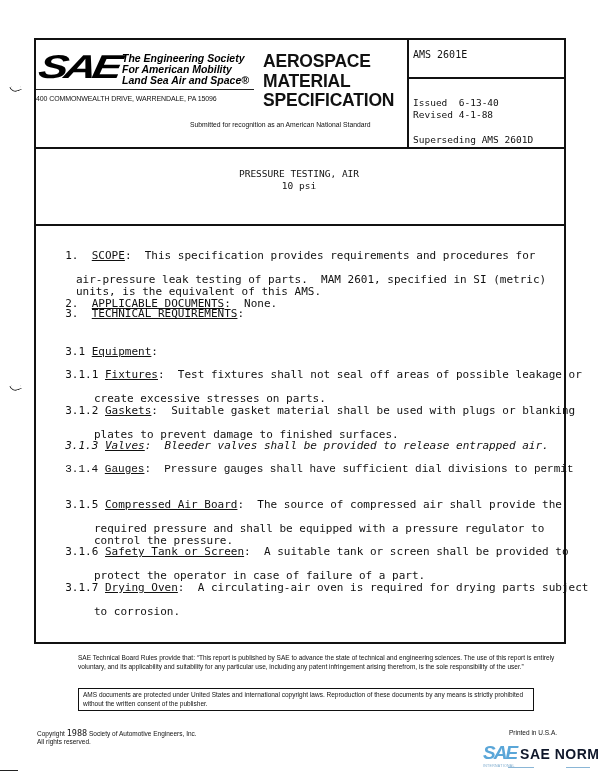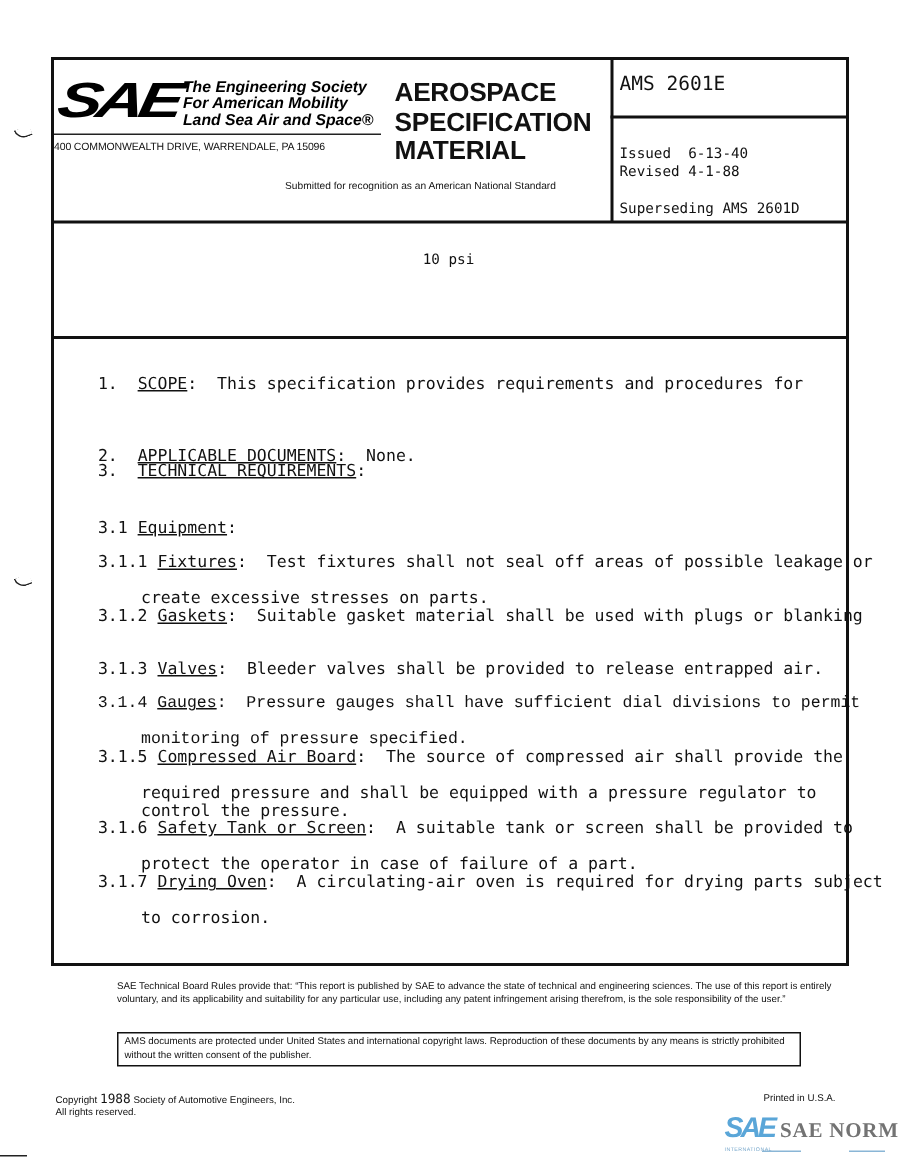--- a/index.html
+++ b/index.html
@@ -36,41 +36,41 @@
   }
   .logo-rule { left: 36px; top: 89px; width: 218px; height: 0; border-top: 1px solid #222; }
   .address { left: 36px; top: 95px; font-size: 7px; letter-spacing: -0.1px; }
 
   .aero-title {
     left: 263px; top: 52px; font-family: "Liberation Sans", sans-serif; font-weight: bold;
     font-size: 17.5px; line-height: 19.5px; letter-spacing: -0.2px;
   }
   .submitted { left: 190px; top: 121px; font-size: 6.8px; }
 
-  .ams-no { left: 413px; top: 49px; font-size: 13px; }
+  .ams-no { left: 413px; top: 49px; font-size: 10px; }
   .issued { left: 413px; top: 97px; font-size: 9.5px; line-height: 12px; }
   .superseding { left: 413px; top: 134px; font-size: 9.5px; }
 
   .title-block { left: 36px; top: 168px; width: 526px; text-align: center; font-size: 9.5px; line-height: 12px; }
 
   .body-text { font-size: 11px; line-height: 12px; white-space: pre; }
   .u { text-decoration: underline; }
 
   .rules-text { left: 78px; top: 654px; width: 480px; font-size: 6.5px; line-height: 8.5px; }
   .copy-box {
     left: 78px; top: 688px; width: 446px; padding: 2px 4px;
     border: 1px solid #111; font-size: 6.5px; line-height: 8.5px;
   }
   .copyright { left: 37px; top: 729px; font-size: 6.5px; line-height: 8px; }
   .copyright .yr { font-family: "DejaVu Sans Mono", monospace; font-size: 8.5px; }
   .printed { left: 509px; top: 729px; font-size: 6.5px; }
 
   .norm-logo { left: 483px; top: 742px; }
   .norm-logo .sae { font-family: "Liberation Sans", sans-serif; font-weight: bold; font-style: italic; font-size: 19px; color: #5aa6d8; letter-spacing: -2px; }
-  .norm-logo .norm { font-family: Liberation Serif, serif; font-weight: bold; font-size: 14px; color: #737373; margin-left: 4px; letter-spacing: 0.5px; }
+  .norm-logo .norm { font-family: Liberation Sans, sans-serif; font-weight: bold; font-size: 14px; color: #0f172a; margin-left: 4px; letter-spacing: 0.5px; }
   .norm-sub { left: 483px; top: 764px; font-size: 3.5px; color: #7aa9cc; letter-spacing: 0.3px; }
   .norm-line1 { left: 508px; top: 767px; width: 26px; border-top: 1px solid #8ab6d6; }
   .norm-line2 { left: 566px; top: 767px; width: 24px; border-top: 1px solid #8ab6d6; }
 
   .margin-mark { border-bottom: 1.5px solid #222; border-left: 1.5px solid #222; border-radius: 0 0 0 10px; width: 10px; height: 6px; transform: rotate(-20deg); }
 </style>
 </head>
 <body>
 
 <div class="abs frame"></div>
@@ -87,38 +87,41 @@
 <div class="abs tagline">
   <div>The Engineering Society</div>
   <div>For American Mobility</div>
   <div>Land Sea Air and Space®</div>
 </div>
 <div class="abs logo-rule"></div>
 <div class="abs address sans">400 COMMONWEALTH DRIVE, WARRENDALE, PA 15096</div>
 
 <div class="abs aero-title">
   <div>AEROSPACE</div>
+  <div>MATERIAL</div>
   <div>SPECIFICATION</div>
-  <div>MATERIAL</div>
 </div>
 <div class="abs submitted sans">Submitted for recognition as an American National Standard</div>
 
 <div class="abs ams-no mono">AMS 2601E</div>
 <div class="abs issued mono">
   <div style="white-space:pre">Issued  6-13-40</div>
   <div>Revised 4-1-88</div>
 </div>
 <div class="abs superseding mono">Superseding AMS 2601D</div>
 
 <div class="abs title-block mono">
+  <div>PRESSURE TESTING, AIR</div>
   <div>10 psi</div>
 </div>
 
 <div class="abs body-text mono" style="left:52px; top:238px;">
   <span>1.</span><span>  </span><span class="u">SCOPE</span><span>:  This specification provides requirements and procedures for</span>
+  <div style="padding-left:24px">air-pressure leak testing of parts.  MAM 2601, specified in SI (metric)
+units, is the equivalent of this AMS.</div>
 </div>
 
 <div class="abs body-text mono" style="left:52px; top:286px;">
   <span>2.</span><span>  </span><span class="u">APPLICABLE DOCUMENTS</span><span>:  None.</span>
 </div>
 
 <div class="abs body-text mono" style="left:52px; top:296px;">
   <span>3.</span><span>  </span><span class="u">TECHNICAL REQUIREMENTS</span><span>:</span>
 </div>
 
@@ -126,29 +129,29 @@
   <span>3.1</span><span> </span><span class="u">Equipment</span><span>:</span>
 </div>
 
 <div class="abs body-text mono" style="left:52px; top:357px;">
   <span>3.1.1</span><span> </span><span class="u">Fixtures</span><span>:  Test fixtures shall not seal off areas of possible leakage or</span>
   <div style="padding-left:42px">create excessive stresses on parts.</div>
 </div>
 
 <div class="abs body-text mono" style="left:52px; top:393px;">
   <span>3.1.2</span><span> </span><span class="u">Gaskets</span><span>:  Suitable gasket material shall be used with plugs or blanking</span>
+  <div style="padding-left:42px">plates to prevent damage to finished surfaces.</div>
 </div>
 
-<div class="abs body-text mono" style="left:52px; top:428px;">
+<div class="abs body-text mono" style="left:52px; top:428px;font-style:italic;">
   <span>3.1.3</span><span> </span><span class="u">Valves</span><span>:  Bleeder valves shall be provided to release entrapped air.</span>
 </div>
 
 <div class="abs body-text mono" style="left:52px; top:451px;font-family:Liberation Mono, monospace;">
   <span>3.1.4</span><span> </span><span class="u">Gauges</span><span>:  Pressure gauges shall have sufficient dial divisions to permit</span>
-  <div style="padding-left:42px">monitoring of pressure specified.</div>
 </div>
 
 <div class="abs body-text mono" style="left:52px; top:487px;">
   <span>3.1.5</span><span> </span><span class="u">Compressed Air Board</span><span>:  The source of compressed air shall provide the</span>
   <div style="padding-left:42px">required pressure and shall be equipped with a pressure regulator to
 control the pressure.</div>
 </div>
 
 <div class="abs body-text mono" style="left:52px; top:534px;">
   <span>3.1.6</span><span> </span><span class="u">Safety Tank or Screen</span><span>:  A suitable tank or screen shall be provided to</span>

